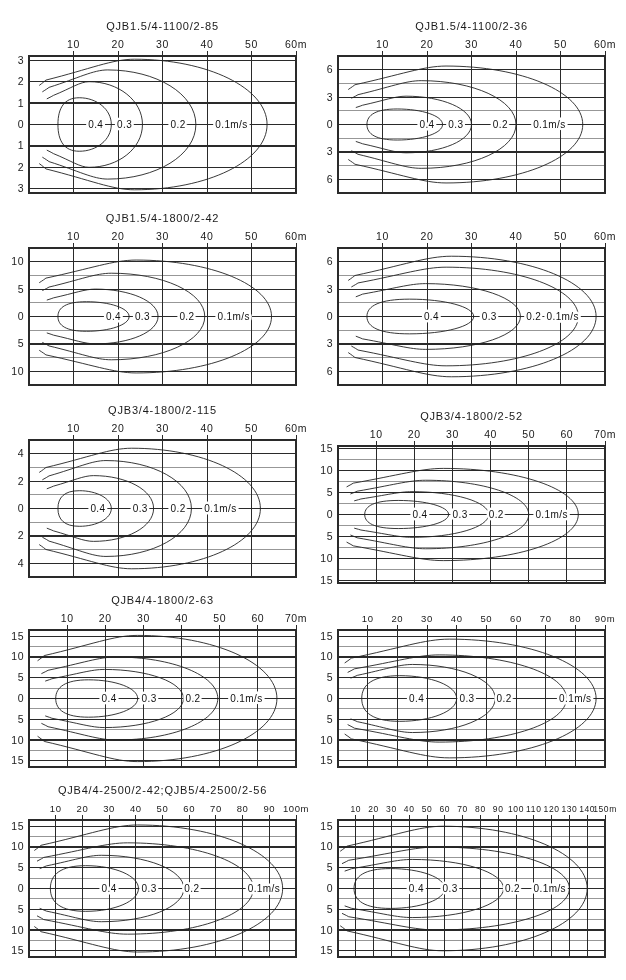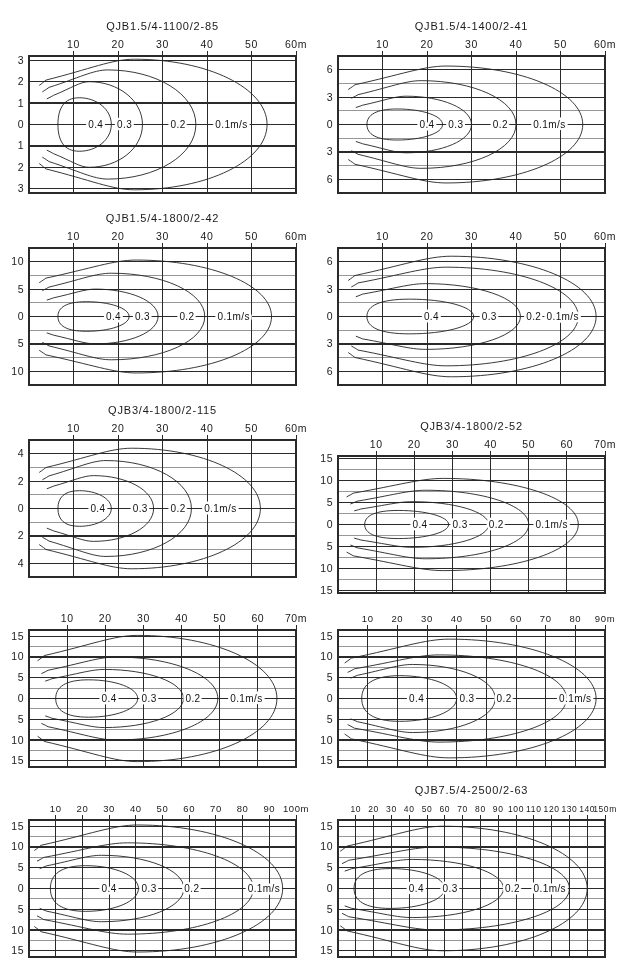--- a/index.html
+++ b/index.html
@@ -77,21 +77,21 @@
            C 265.07500000000005 125.061875 205.36045000000001 153.7890625 132.37600000000003 153.7890625
            C 110.2595 153.7890625 88.143 143.995703125 43.91 132.8965625
            Q 42.575 131.564665625 37.235 127.568975" fill="none" stroke="#222" stroke-width="0.9"></path>
         <text x="93.75" y="92" text-anchor="middle" font-size="10" fill="#111" stroke="#fff" stroke-width="5" paint-order="stroke" letter-spacing="0.4">0.4</text>
         <text x="122.675" y="92" text-anchor="middle" font-size="10" fill="#111" stroke="#fff" stroke-width="5" paint-order="stroke" letter-spacing="0.4">0.3</text>
         <text x="176.07500000000002" y="92" text-anchor="middle" font-size="10" fill="#111" stroke="#fff" stroke-width="5" paint-order="stroke" letter-spacing="0.4">0.2</text>
         <text x="229.475" y="92" text-anchor="middle" font-size="10" fill="#111" stroke="#fff" stroke-width="5" paint-order="stroke" letter-spacing="0.4">0.1m/s</text>
       </svg>
   </div>
   <div class="cell" style="left:311px;top:20px">
-    <div class="chart-title">QJB1.5/4-1400/2-41</div>
+    <div class="chart-title">QJB1.5/4-1100/2-36</div>
     <svg class="chart-svg" width="308" height="170">
         <line x1="27" y1="74.8" x2="294" y2="74.8" stroke="#979797" stroke-width="1.2" shape-rendering="crispEdges"></line>
         <line x1="27" y1="102.2" x2="294" y2="102.2" stroke="#979797" stroke-width="1.2" shape-rendering="crispEdges"></line>
         <line x1="27" y1="61.1" x2="294" y2="61.1" stroke="#2a2a2a" stroke-width="1.2" shape-rendering="crispEdges"></line>
         <line x1="27" y1="115.9" x2="294" y2="115.9" stroke="#2a2a2a" stroke-width="1.2" shape-rendering="crispEdges"></line>
         <line x1="27" y1="47.400000000000006" x2="294" y2="47.400000000000006" stroke="#979797" stroke-width="1.2" shape-rendering="crispEdges"></line>
         <line x1="27" y1="129.6" x2="294" y2="129.6" stroke="#979797" stroke-width="1.2" shape-rendering="crispEdges"></line>
         <line x1="27" y1="33.7" x2="294" y2="33.7" stroke="#2a2a2a" stroke-width="1.2" shape-rendering="crispEdges"></line>
         <line x1="27" y1="143.3" x2="294" y2="143.3" stroke="#2a2a2a" stroke-width="1.2" shape-rendering="crispEdges"></line>
         <line x1="27" y1="88.5" x2="294" y2="88.5" stroke="#2a2a2a" stroke-width="1.2" shape-rendering="crispEdges"></line>
@@ -343,21 +343,21 @@
            C 200.48770000000002 28.22 258.4 54.743199999999995 258.4 88.5
            C 258.4 122.2568 200.48770000000002 148.78 129.70600000000002 148.78
            C 108.257 148.78 86.808 139.738 43.91 129.4904
            Q 42.575 128.26068800000002 37.235 124.571552" fill="none" stroke="#222" stroke-width="0.9"></path>
         <text x="95.97500000000001" y="92" text-anchor="middle" font-size="10" fill="#111" stroke="#fff" stroke-width="5" paint-order="stroke" letter-spacing="0.4">0.4</text>
         <text x="138.25" y="92" text-anchor="middle" font-size="10" fill="#111" stroke="#fff" stroke-width="5" paint-order="stroke" letter-spacing="0.4">0.3</text>
         <text x="176.07500000000002" y="92" text-anchor="middle" font-size="10" fill="#111" stroke="#fff" stroke-width="5" paint-order="stroke" letter-spacing="0.4">0.2</text>
         <text x="218.35" y="92" text-anchor="middle" font-size="10" fill="#111" stroke="#fff" stroke-width="5" paint-order="stroke" letter-spacing="0.4">0.1m/s</text>
       </svg>
   </div>
-  <div class="cell" style="left:311px;top:420px">
+  <div class="cell" style="left:311px;top:410px">
     <div class="chart-title">QJB3/4-1800/2-52</div>
     <svg class="chart-svg" width="308" height="170">
         <line x1="27" y1="77.5224358974359" x2="294" y2="77.5224358974359" stroke="#979797" stroke-width="1.2" shape-rendering="crispEdges"></line>
         <line x1="27" y1="99.4775641025641" x2="294" y2="99.4775641025641" stroke="#979797" stroke-width="1.2" shape-rendering="crispEdges"></line>
         <line x1="27" y1="66.5448717948718" x2="294" y2="66.5448717948718" stroke="#2a2a2a" stroke-width="1.2" shape-rendering="crispEdges"></line>
         <line x1="27" y1="110.4551282051282" x2="294" y2="110.4551282051282" stroke="#2a2a2a" stroke-width="1.2" shape-rendering="crispEdges"></line>
         <line x1="27" y1="55.567307692307686" x2="294" y2="55.567307692307686" stroke="#979797" stroke-width="1.2" shape-rendering="crispEdges"></line>
         <line x1="27" y1="121.43269230769232" x2="294" y2="121.43269230769232" stroke="#979797" stroke-width="1.2" shape-rendering="crispEdges"></line>
         <line x1="27" y1="44.589743589743584" x2="294" y2="44.589743589743584" stroke="#2a2a2a" stroke-width="1.2" shape-rendering="crispEdges"></line>
         <line x1="27" y1="132.4102564102564" x2="294" y2="132.4102564102564" stroke="#2a2a2a" stroke-width="1.2" shape-rendering="crispEdges"></line>
@@ -420,20 +420,21 @@
            C 267.3 114.31923076923077 206.5384285714286 134.60576923076923 132.27428571428572 134.60576923076923
            C 109.77000000000001 134.60576923076923 87.2657142857143 127.68990384615384 42.25714285714285 119.85192307692309
            Q 40.92214285714286 118.9113653846154 35.582142857142856 116.08969230769232" fill="none" stroke="#222" stroke-width="0.9"></path>
         <text x="109.00714285714287" y="92" text-anchor="middle" font-size="10" fill="#111" stroke="#fff" stroke-width="5" paint-order="stroke" letter-spacing="0.4">0.4</text>
         <text x="149.05714285714285" y="92" text-anchor="middle" font-size="10" fill="#111" stroke="#fff" stroke-width="5" paint-order="stroke" letter-spacing="0.4">0.3</text>
         <text x="185.29285714285714" y="92" text-anchor="middle" font-size="10" fill="#111" stroke="#fff" stroke-width="5" paint-order="stroke" letter-spacing="0.4">0.2</text>
         <text x="240.60000000000002" y="92" text-anchor="middle" font-size="10" fill="#111" stroke="#fff" stroke-width="5" paint-order="stroke" letter-spacing="0.4">0.1m/s</text>
       </svg>
   </div>
   <div class="cell" style="left:2px;top:594px">
+    <div class="chart-title">QJB4/4-1800/2-63</div>
     <svg class="chart-svg" width="308" height="170">
         <line x1="27" y1="78.12121212121212" x2="294" y2="78.12121212121212" stroke="#979797" stroke-width="1.2" shape-rendering="crispEdges"></line>
         <line x1="27" y1="98.87878787878788" x2="294" y2="98.87878787878788" stroke="#979797" stroke-width="1.2" shape-rendering="crispEdges"></line>
         <line x1="27" y1="67.74242424242425" x2="294" y2="67.74242424242425" stroke="#2a2a2a" stroke-width="1.2" shape-rendering="crispEdges"></line>
         <line x1="27" y1="109.25757575757575" x2="294" y2="109.25757575757575" stroke="#2a2a2a" stroke-width="1.2" shape-rendering="crispEdges"></line>
         <line x1="27" y1="57.36363636363636" x2="294" y2="57.36363636363636" stroke="#979797" stroke-width="1.2" shape-rendering="crispEdges"></line>
         <line x1="27" y1="119.63636363636364" x2="294" y2="119.63636363636364" stroke="#979797" stroke-width="1.2" shape-rendering="crispEdges"></line>
         <line x1="27" y1="46.984848484848484" x2="294" y2="46.984848484848484" stroke="#2a2a2a" stroke-width="1.2" shape-rendering="crispEdges"></line>
         <line x1="27" y1="130.0151515151515" x2="294" y2="130.0151515151515" stroke="#2a2a2a" stroke-width="1.2" shape-rendering="crispEdges"></line>
         <line x1="27" y1="36.60606060606061" x2="294" y2="36.60606060606061" stroke="#979797" stroke-width="1.2" shape-rendering="crispEdges"></line>
@@ -576,20 +577,21 @@
            C 285.1 121.74533333333333 219.01749999999998 147.86666666666667 138.25 147.86666666666667
            C 113.775 147.86666666666667 89.30000000000001 138.96166666666667 40.35 128.86933333333334
            Q 39.015 127.65825333333333 33.675 124.02501333333333" fill="none" stroke="#222" stroke-width="0.9"></path>
         <text x="105.61666666666667" y="92" text-anchor="middle" font-size="10" fill="#111" stroke="#fff" stroke-width="5" paint-order="stroke" letter-spacing="0.4">0.4</text>
         <text x="156.05" y="92" text-anchor="middle" font-size="10" fill="#111" stroke="#fff" stroke-width="5" paint-order="stroke" letter-spacing="0.4">0.3</text>
         <text x="193.13333333333333" y="92" text-anchor="middle" font-size="10" fill="#111" stroke="#fff" stroke-width="5" paint-order="stroke" letter-spacing="0.4">0.2</text>
         <text x="264.3333333333333" y="92" text-anchor="middle" font-size="10" fill="#111" stroke="#fff" stroke-width="5" paint-order="stroke" letter-spacing="0.4">0.1m/s</text>
       </svg>
   </div>
   <div class="cell" style="left:2px;top:784px">
+    <div class="chart-title">QJB4/4-2500/2-42;QJB5/4-2500/2-56</div>
     <svg class="chart-svg" width="308" height="170">
         <line x1="27" y1="78.12121212121212" x2="294" y2="78.12121212121212" stroke="#979797" stroke-width="1.2" shape-rendering="crispEdges"></line>
         <line x1="27" y1="98.87878787878788" x2="294" y2="98.87878787878788" stroke="#979797" stroke-width="1.2" shape-rendering="crispEdges"></line>
         <line x1="27" y1="67.74242424242425" x2="294" y2="67.74242424242425" stroke="#2a2a2a" stroke-width="1.2" shape-rendering="crispEdges"></line>
         <line x1="27" y1="109.25757575757575" x2="294" y2="109.25757575757575" stroke="#2a2a2a" stroke-width="1.2" shape-rendering="crispEdges"></line>
         <line x1="27" y1="57.36363636363636" x2="294" y2="57.36363636363636" stroke="#979797" stroke-width="1.2" shape-rendering="crispEdges"></line>
         <line x1="27" y1="119.63636363636364" x2="294" y2="119.63636363636364" stroke="#979797" stroke-width="1.2" shape-rendering="crispEdges"></line>
         <line x1="27" y1="46.984848484848484" x2="294" y2="46.984848484848484" stroke="#2a2a2a" stroke-width="1.2" shape-rendering="crispEdges"></line>
         <line x1="27" y1="130.0151515151515" x2="294" y2="130.0151515151515" stroke="#2a2a2a" stroke-width="1.2" shape-rendering="crispEdges"></line>
         <line x1="27" y1="36.60606060606061" x2="294" y2="36.60606060606061" stroke="#979797" stroke-width="1.2" shape-rendering="crispEdges"></line>
@@ -660,21 +662,20 @@
            C 280.65 124.07018181818182 215.40855 152.0181818181818 135.669 152.0181818181818
            C 111.5055 152.0181818181818 87.342 142.49045454545455 39.015 131.69236363636364
            Q 37.68 130.39659272727272 32.34 126.50928" fill="none" stroke="#222" stroke-width="0.9"></path>
         <text x="107.1" y="92" text-anchor="middle" font-size="10" fill="#111" stroke="#fff" stroke-width="5" paint-order="stroke" letter-spacing="0.4">0.4</text>
         <text x="147.15" y="92" text-anchor="middle" font-size="10" fill="#111" stroke="#fff" stroke-width="5" paint-order="stroke" letter-spacing="0.4">0.3</text>
         <text x="189.87" y="92" text-anchor="middle" font-size="10" fill="#111" stroke="#fff" stroke-width="5" paint-order="stroke" letter-spacing="0.4">0.2</text>
         <text x="261.96000000000004" y="92" text-anchor="middle" font-size="10" fill="#111" stroke="#fff" stroke-width="5" paint-order="stroke" letter-spacing="0.4">0.1m/s</text>
       </svg>
   </div>
   <div class="cell" style="left:311px;top:784px">
-    <div class="chart-title">QJB7.5/4-2500/2-63</div>
     <svg class="chart-svg" width="308" height="170">
         <line x1="27" y1="78.12121212121212" x2="294" y2="78.12121212121212" stroke="#979797" stroke-width="1.2" shape-rendering="crispEdges"></line>
         <line x1="27" y1="98.87878787878788" x2="294" y2="98.87878787878788" stroke="#979797" stroke-width="1.2" shape-rendering="crispEdges"></line>
         <line x1="27" y1="67.74242424242425" x2="294" y2="67.74242424242425" stroke="#2a2a2a" stroke-width="1.2" shape-rendering="crispEdges"></line>
         <line x1="27" y1="109.25757575757575" x2="294" y2="109.25757575757575" stroke="#2a2a2a" stroke-width="1.2" shape-rendering="crispEdges"></line>
         <line x1="27" y1="57.36363636363636" x2="294" y2="57.36363636363636" stroke="#979797" stroke-width="1.2" shape-rendering="crispEdges"></line>
         <line x1="27" y1="119.63636363636364" x2="294" y2="119.63636363636364" stroke="#979797" stroke-width="1.2" shape-rendering="crispEdges"></line>
         <line x1="27" y1="46.984848484848484" x2="294" y2="46.984848484848484" stroke="#2a2a2a" stroke-width="1.2" shape-rendering="crispEdges"></line>
         <line x1="27" y1="130.0151515151515" x2="294" y2="130.0151515151515" stroke="#2a2a2a" stroke-width="1.2" shape-rendering="crispEdges"></line>
         <line x1="27" y1="36.60606060606061" x2="294" y2="36.60606060606061" stroke="#979797" stroke-width="1.2" shape-rendering="crispEdges"></line>

